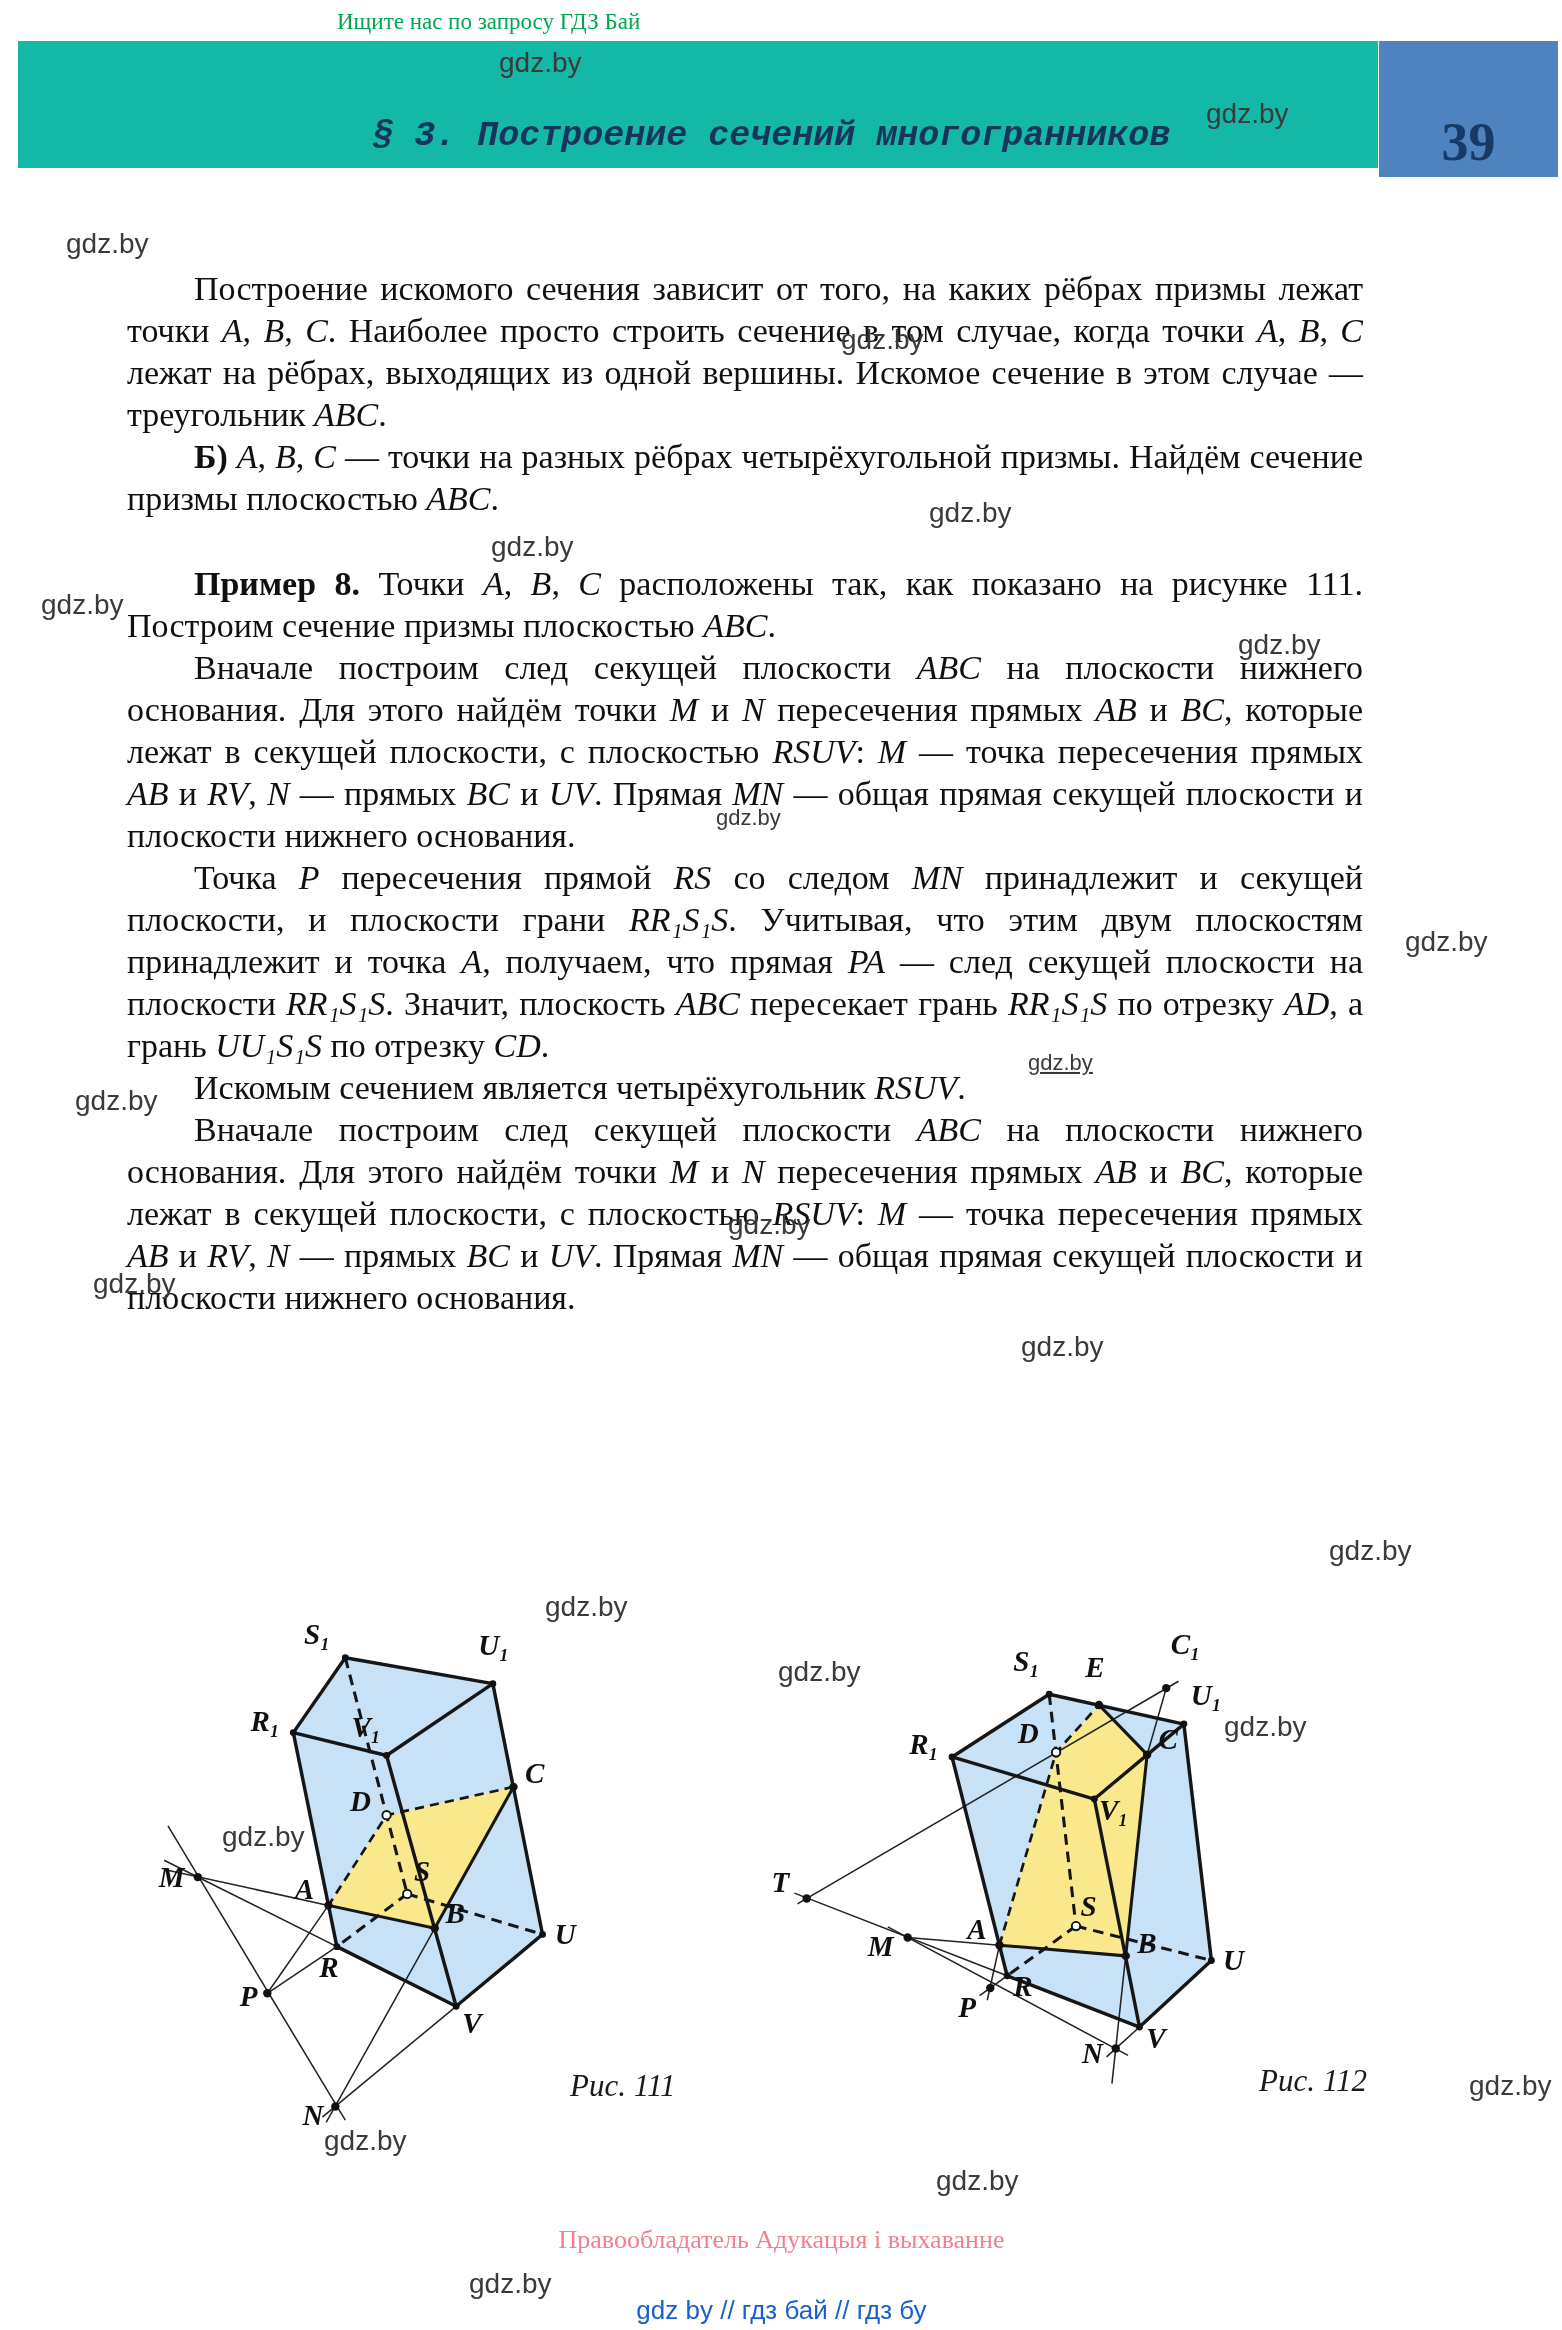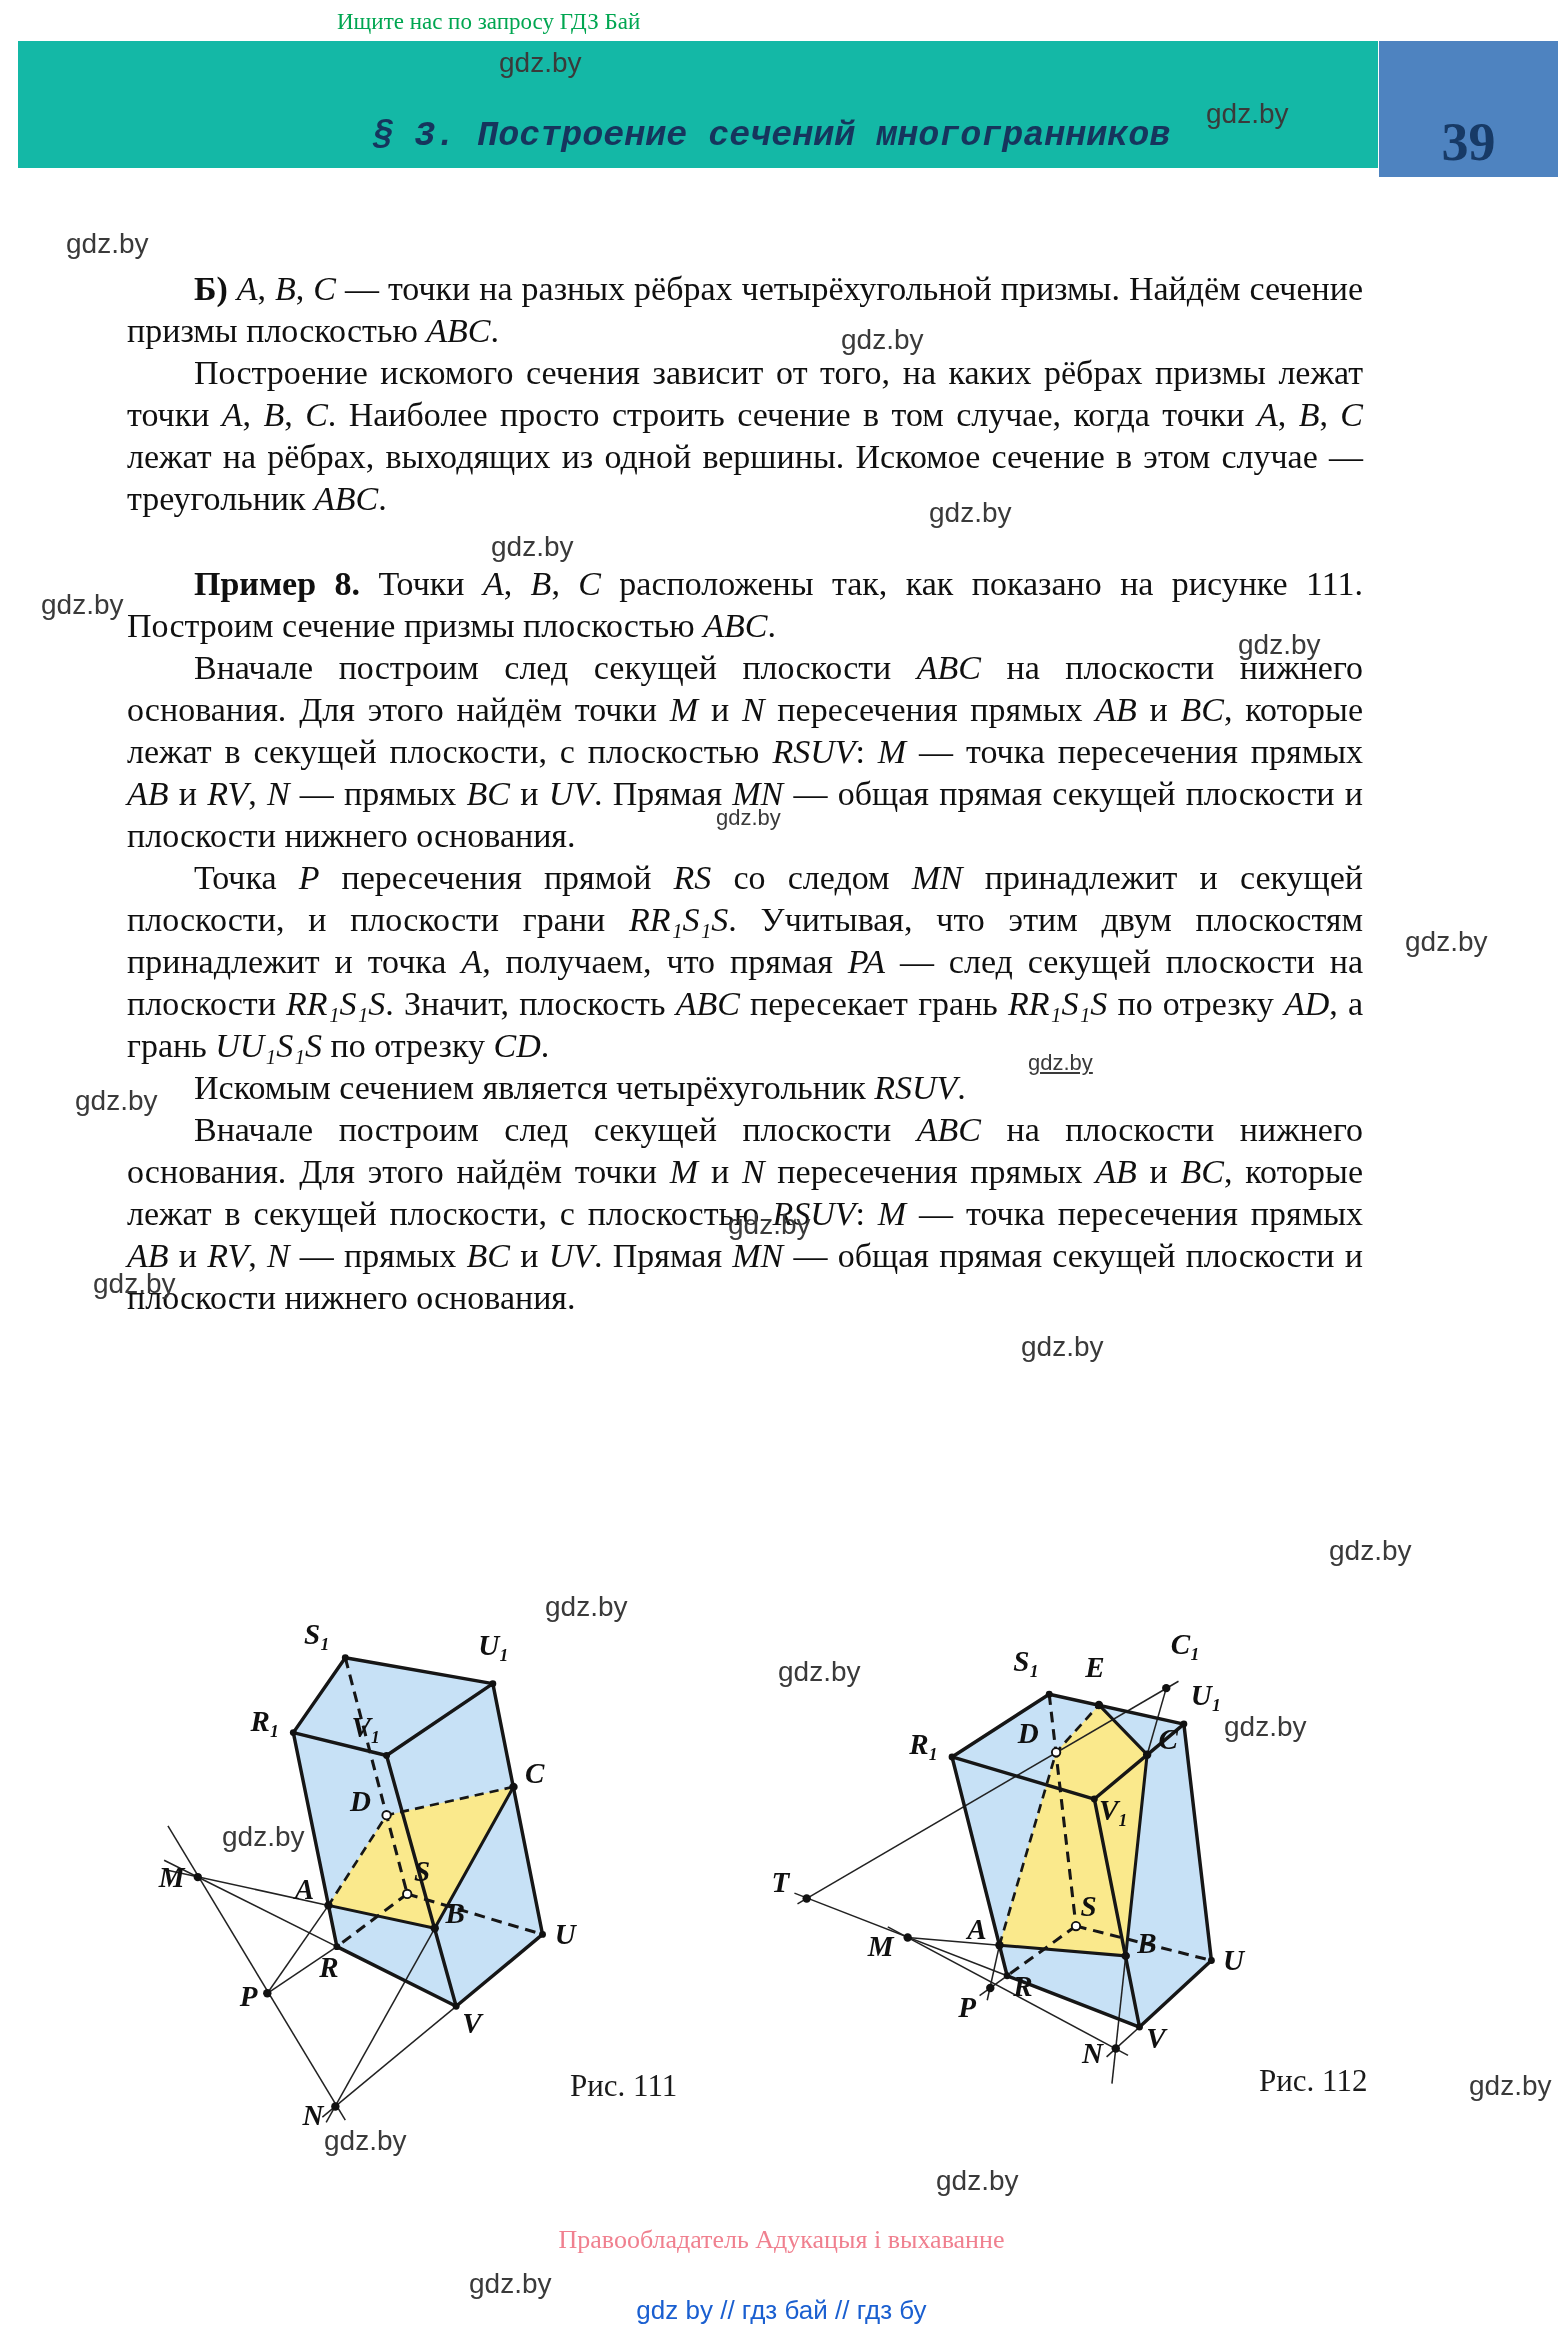--- a/index.html
+++ b/index.html
@@ -28,21 +28,21 @@
   .mv { font-style:italic; }
 
   
   .wm { position:absolute; font-family:"Liberation Sans","DejaVu Sans",sans-serif; font-size:28px;
         color:#3a3a3a; z-index:5; white-space:nowrap; }
   .wm-s { font-size:22px; }
   .wm-u { text-decoration:underline; }
 
   
   .fig { position:absolute; }
-  .fig-caption { position:absolute; font-size:31px; color:#1a1a1a; }
+  .fig-caption { position:absolute; font-size:31px; color:#1a1a1a;font-style:italic; }
 
   .edge   { stroke:#161616; stroke-width:4.5; fill:none; stroke-linecap:round; stroke-linejoin:round; }
   .edge-d { stroke:#161616; stroke-width:4;   fill:none; stroke-dasharray:14 9; stroke-linecap:butt; }
   .sec    { stroke:#161616; stroke-width:4;   fill:none; stroke-linecap:round; stroke-linejoin:round; }
   .sec-d  { stroke:#161616; stroke-width:3.5; fill:none; stroke-dasharray:12 8; }
   .thin   { stroke:#222222; stroke-width:2;   fill:none; }
   .dot    { fill:#111; stroke:none; }
   .odot   { fill:#ffffff; stroke:#111; stroke-width:2.5; }
   svg text { font-family:"Liberation Serif","DejaVu Serif",serif; font-style:italic; font-weight:700;
              font-size:38px; fill:#101010; }
@@ -59,22 +59,22 @@
 <div class="top-link">Ищите нас по запросу ГДЗ Бай</div>
 
 <div class="header-band">
   <div class="header-title">§ 3. Построение сечений многогранников</div>
 </div>
 <div class="page-number-box">
   <span class="page-number">39</span>
 </div>
 
 <div class="body-text">
+  <p><span>Построение искомого сечения зависит от того, на каких рёбрах призмы лежат точки <i class="mv">A</i>, <i class="mv">B</i>, <i class="mv">C</i>. Наиболее просто строить сечение в том случае, когда точки <i class="mv">A</i>, <i class="mv">B</i>, <i class="mv">C</i> лежат на рёбрах, выходящих из одной вершины. Искомое сечение в этом случае — треугольник <i class="mv">ABC</i>.</span></p>
   <p><span class="lead">Б)</span> <span><i class="mv">A</i>, <i class="mv">B</i>, <i class="mv">C</i> — точки на разных рёбрах четырёхугольной призмы. Найдём сечение призмы плоскостью <i class="mv">ABC</i>.</span></p>
-  <p><span>Построение искомого сечения зависит от того, на каких рёбрах призмы лежат точки <i class="mv">A</i>, <i class="mv">B</i>, <i class="mv">C</i>. Наиболее просто строить сечение в том случае, когда точки <i class="mv">A</i>, <i class="mv">B</i>, <i class="mv">C</i> лежат на рёбрах, выходящих из одной вершины. Искомое сечение в этом случае — треугольник <i class="mv">ABC</i>.</span></p>
   <p class="example"><span class="lead">Пример 8.</span> <span>Точки <i class="mv">A</i>, <i class="mv">B</i>, <i class="mv">C</i> расположены так, как показано на рисунке 111. Построим сечение призмы плоскостью <i class="mv">ABC</i>.</span></p>
   <p><span>Вначале построим след секущей плоскости <i class="mv">ABC</i> на плоскости нижнего основания. Для этого найдём точки <i class="mv">M</i> и <i class="mv">N</i> пересечения прямых <i class="mv">AB</i> и <i class="mv">BC</i>, которые лежат в секущей плоскости, с плоскостью <i class="mv">RSUV</i>: <i class="mv">M</i> — точка пересечения прямых <i class="mv">AB</i> и <i class="mv">RV</i>, <i class="mv">N</i> — прямых <i class="mv">BC</i> и <i class="mv">UV</i>. Прямая <i class="mv">MN</i> — общая прямая секущей плоскости и плоскости нижнего основания.</span></p>
   <p><span>Точка <i class="mv">P</i> пересечения прямой <i class="mv">RS</i> со следом <i class="mv">MN</i> принадлежит и секущей плоскости, и плоскости грани <i class="mv">RR₁S₁S</i>. Учитывая, что этим двум плоскостям принадлежит и точка <i class="mv">A</i>, получаем, что прямая <i class="mv">PA</i> — след секущей плоскости на плоскости <i class="mv">RR₁S₁S</i>. Значит, плоскость <i class="mv">ABC</i> пересекает грань <i class="mv">RR₁S₁S</i> по отрезку <i class="mv">AD</i>, а грань <i class="mv">UU₁S₁S</i> по отрезку <i class="mv">CD</i>.</span></p>
   <p><span>Искомым сечением является четырёхугольник <i class="mv">RSUV</i>.</span></p>
   <p><span>Вначале построим след секущей плоскости <i class="mv">ABC</i> на плоскости нижнего основания. Для этого найдём точки <i class="mv">M</i> и <i class="mv">N</i> пересечения прямых <i class="mv">AB</i> и <i class="mv">BC</i>, которые лежат в секущей плоскости, с плоскостью <i class="mv">RSUV</i>: <i class="mv">M</i> — точка пересечения прямых <i class="mv">AB</i> и <i class="mv">RV</i>, <i class="mv">N</i> — прямых <i class="mv">BC</i> и <i class="mv">UV</i>. Прямая <i class="mv">MN</i> — общая прямая секущей плоскости и плоскости нижнего основания.</span></p>
 </div>
 
 <div class="fig" style="left:145px; top:1607px; width:581px; height:570px;">
   <svg viewBox="0 0 760 745" width="581" height="570">
     <g>

